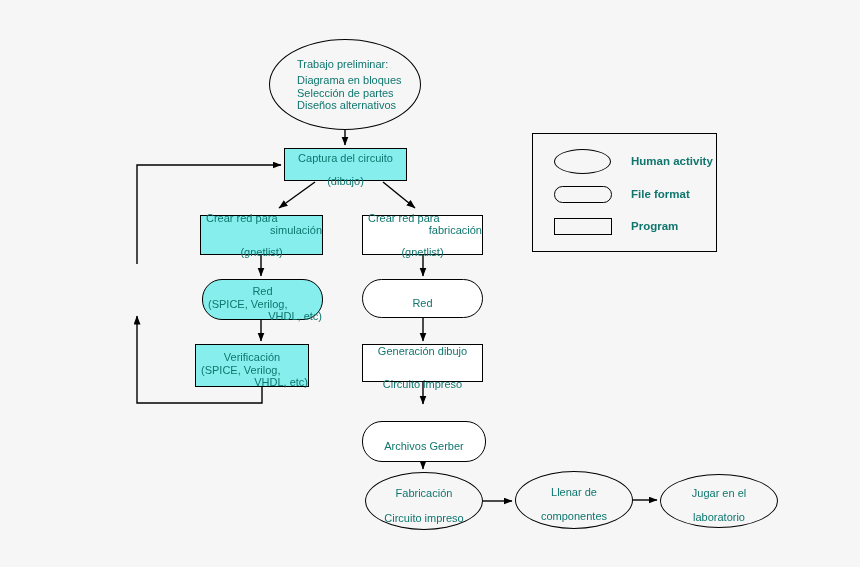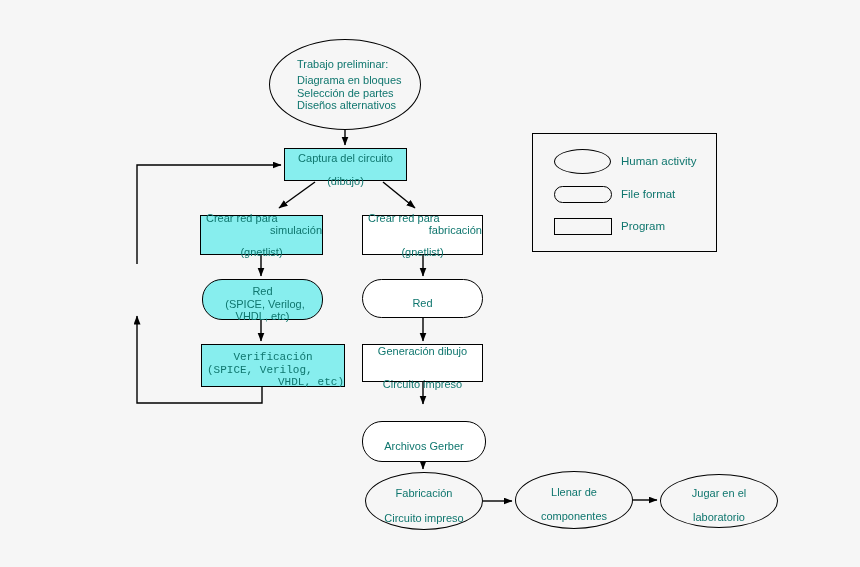--- a/index.html
+++ b/index.html
@@ -25,34 +25,34 @@
     border:1.6px solid var(--line);
     font-size:11px;
     line-height:12.5px;
     display:flex;
     flex-direction:column;
     justify-content:center;
   }
   .cyan{background:var(--cyan);}
   .white{background:var(--white);}
   .ellipse{border-radius:50%;text-align:center;}
-  .round{border-radius:20px;align-items:center;}
+  .round{border-radius:20px;}
   .rect{border-radius:0;}
   .tc{text-align:center;margin-top:9px;}
   .tl{text-align:left;padding-left:5px;}
   .tr{text-align:right;}
   .node .ln{display:block;}
   .preliminar-lines{padding-left:27px;text-align:left;}
   .preliminar-lines .first{margin-bottom:4px;}
   .legend{
     position:absolute;left:532px;top:133px;width:185px;height:119px;
     box-sizing:border-box;border:1.2px solid var(--line);background:var(--bg);
   }
   .legend .shape{position:absolute;box-sizing:border-box;border:1.4px solid var(--line);background:var(--bg);}
-  .legend .lbl{position:absolute;left:88px;font-size:11.5px;white-space:nowrap;}
+  .legend .lbl{position:absolute;left:98px;font-size:11.5px;white-space:nowrap;font-weight:bold;}
   .lh2-14{line-height:14px;}
   .lh2-16{line-height:16px;}
   .lh2-15{line-height:15px;}
 </style>
 </head>
 <body>
 
 <div class="stage">
 
   <svg class="connectors" viewBox="0 0 860 567" xmlns="http://www.w3.org/2000/svg">
@@ -107,21 +107,21 @@
   <div class="node round cyan" style="left:202px;top:279px;width:121px;height:41px;">
     <span class="ln tc">Red</span>
     <span class="ln tl">(SPICE, Verilog,</span>
     <span class="ln tr">VHDL, etc)</span>
   </div>
 
   <div class="node round white" style="left:362px;top:279px;width:121px;height:39px;">
     <span class="ln tc">Red</span>
   </div>
 
-  <div class="node rect cyan" style="left:201px;top:344px;width:144px;height:43px;font-family:Liberation Mono, monospace;">
+  <div class="node rect cyan" style="left:195px;top:344px;width:114px;height:43px;">
     <span class="ln tc">Verificación</span>
     <span class="ln tl">(SPICE, Verilog,</span>
     <span class="ln tr">VHDL, etc)</span>
   </div>
 
   <div class="node rect white lh2-16" style="left:362px;top:344px;width:121px;height:38px;gap:8px;">
     <span class="ln tc">Generación dibujo</span>
     <span class="ln tc">Circuito impreso</span>
   </div>
 

